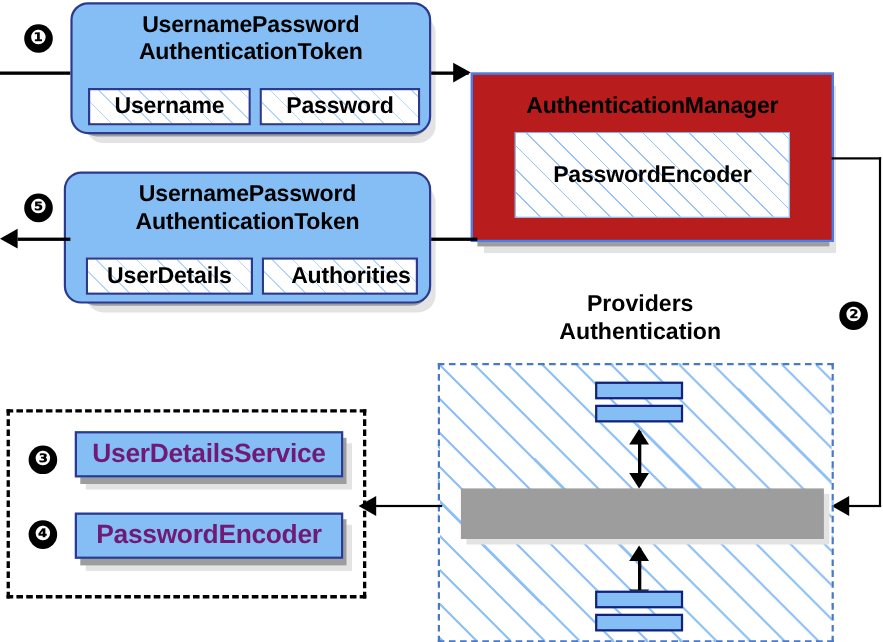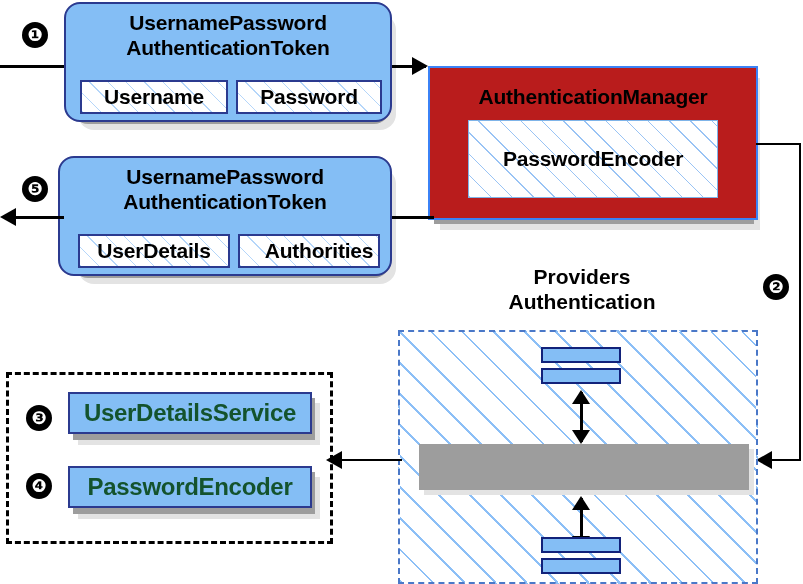--- a/index.html
+++ b/index.html
@@ -69,21 +69,21 @@
     background:transparent;
     box-sizing:border-box;
   }
 
   
   .rect-blue{
     background:#84BEF5;
     border:2px solid #2B3A8F;
     box-sizing:border-box;
     display:flex;align-items:center;justify-content:center;
-    font-size:24px;font-weight:bold;color:#14532d;letter-spacing:-0.3px;
+    font-size:24px;font-weight:bold;color:#701a75;letter-spacing:-0.3px;
   }
   .bar-blue{
     background:#84BEF5;
     border:2px solid #12227A;
     box-sizing:border-box;
   }
 
   
   .caption{
     position:absolute;text-align:center;

